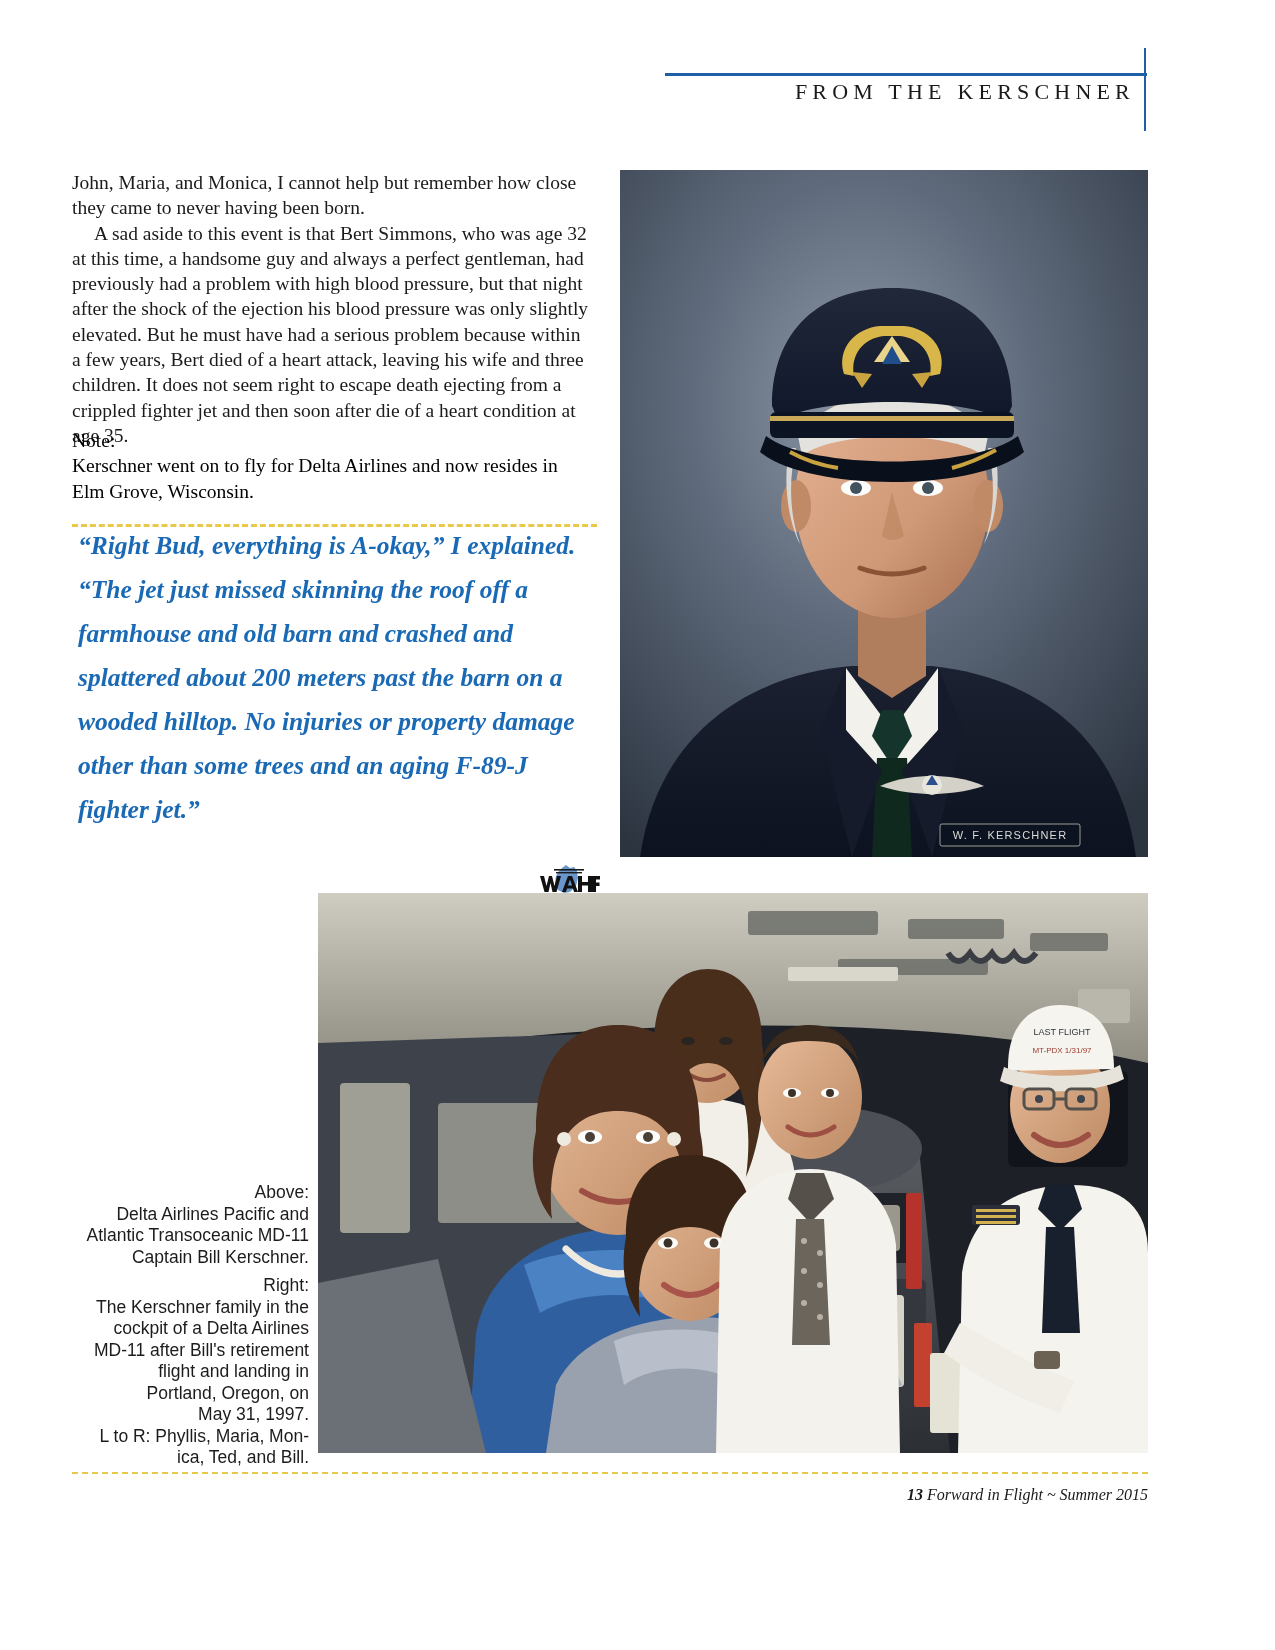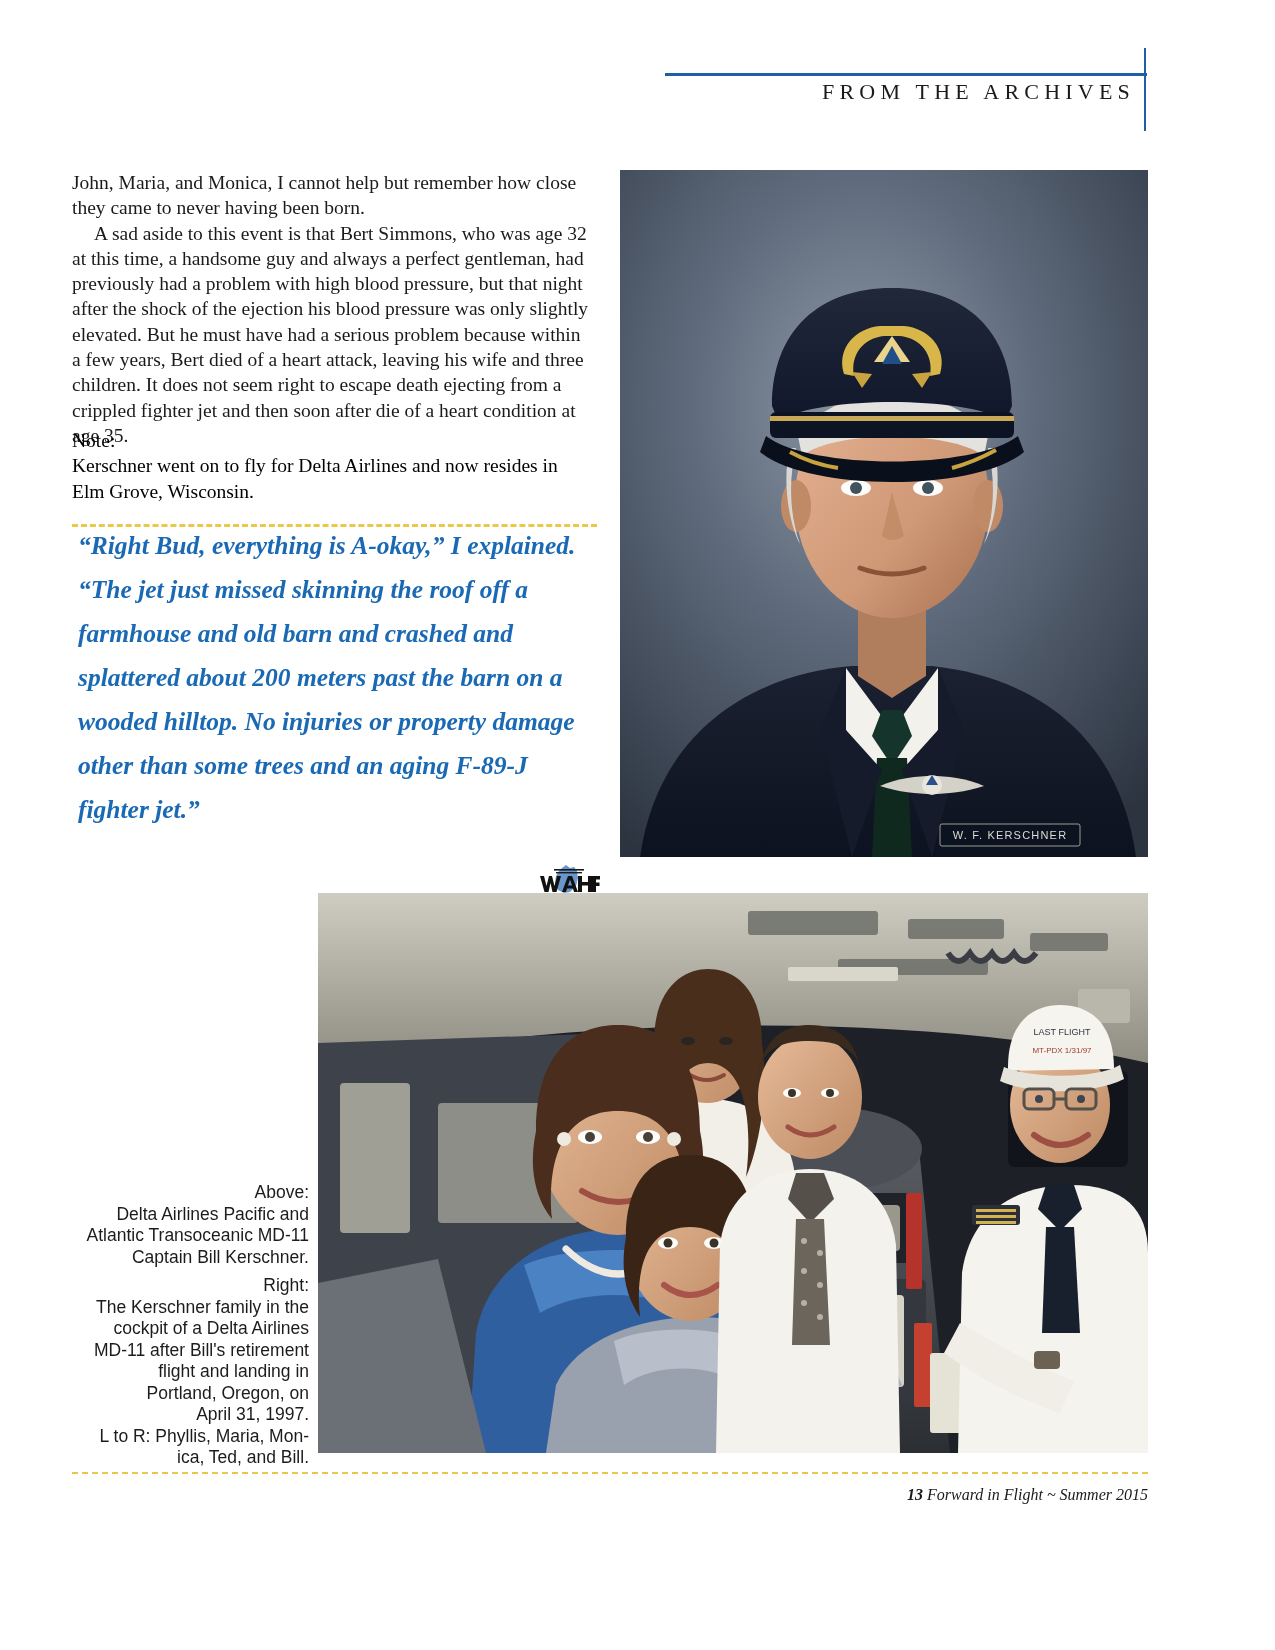--- a/index.html
+++ b/index.html
@@ -170,21 +170,21 @@
     font-weight: bold;
     font-style: italic;
     margin-left: 12px;
   }
 </style>
 </head>
 <body>
 
 <div class="header-rule-h"></div>
 <div class="header-rule-v"></div>
-<div class="header-title">FROM THE ARCHIVES</div>
+<div class="header-title">FROM THE KERSCHNER</div>
 
 <div class="body-col">
   <p>John, Maria, and Monica, I cannot help but remember how close they came to never having been born.</p>
   <p class="indent">A sad aside to this event is that Bert Simmons, who was age 32 at this time, a handsome guy and always a perfect gentleman, had previously had a problem with high blood pressure, but that night after the shock of the ejection his blood pressure was only slightly elevated. But he must have had a serious problem because within a few years, Bert died of a heart attack, leaving his wife and three children. It does not seem right to escape death ejecting from a crippled fighter jet and then soon after die of a heart condition at age 35.</p>
 </div>
 
 <div class="note-block">
   <p>Note:</p>
   <p>Kerschner went on to fly for Delta Airlines and now resides in Elm Grove, Wisconsin.</p>
 </div>
@@ -468,21 +468,21 @@
   <p>Captain Bill Kerschner.</p>
 </div>
 
 <div class="caption-block caption-right">
   <p>Right:</p>
   <p>The Kerschner family in the</p>
   <p>cockpit of a Delta Airlines</p>
   <p>MD-11 after Bill's retirement</p>
   <p>flight and landing in</p>
   <p>Portland, Oregon, on</p>
-  <p>April 31, 1997.</p>
+  <p>May 31, 1997.</p>
   <p>L to R: Phyllis, Maria, Mon-</p>
   <p>ica, Ted, and Bill.</p>
 </div>
 
 <div class="divider-footer"></div>
 <div class="footer-text">
   <span class="pagenum">13</span>
   <span>Forward in Flight ~ Summer 2015</span>
 </div>
 

